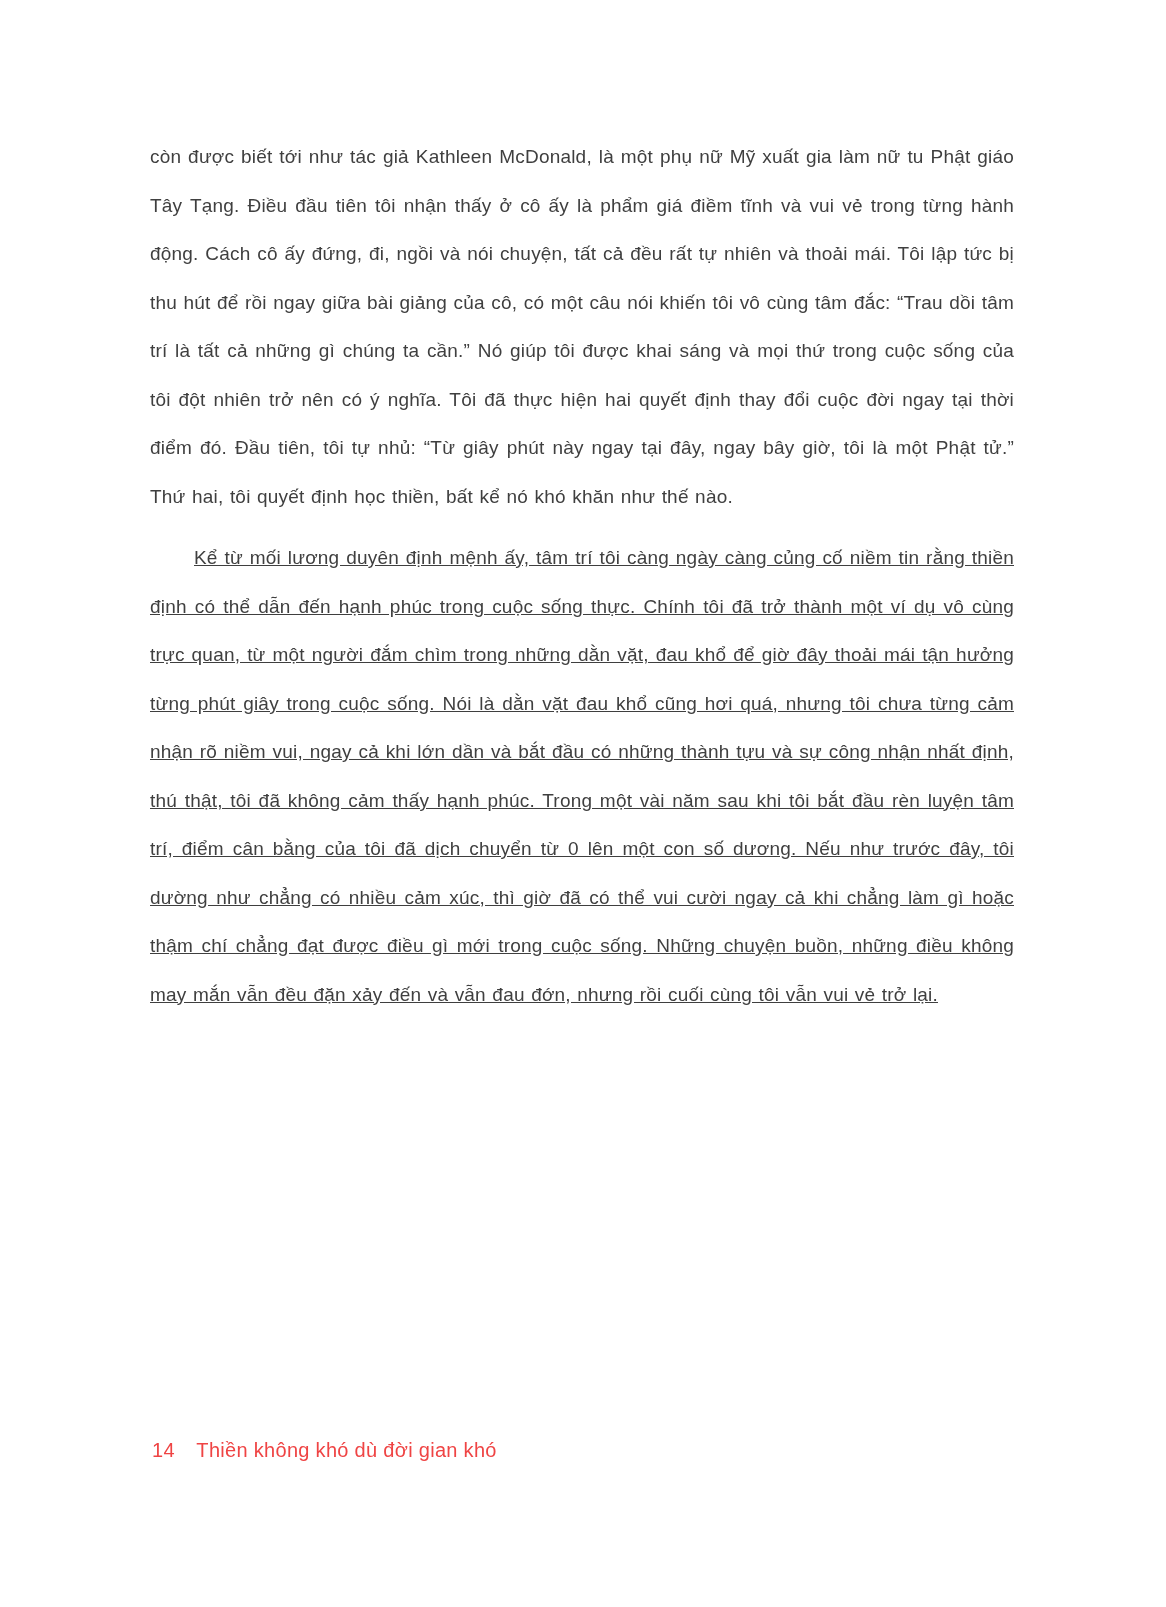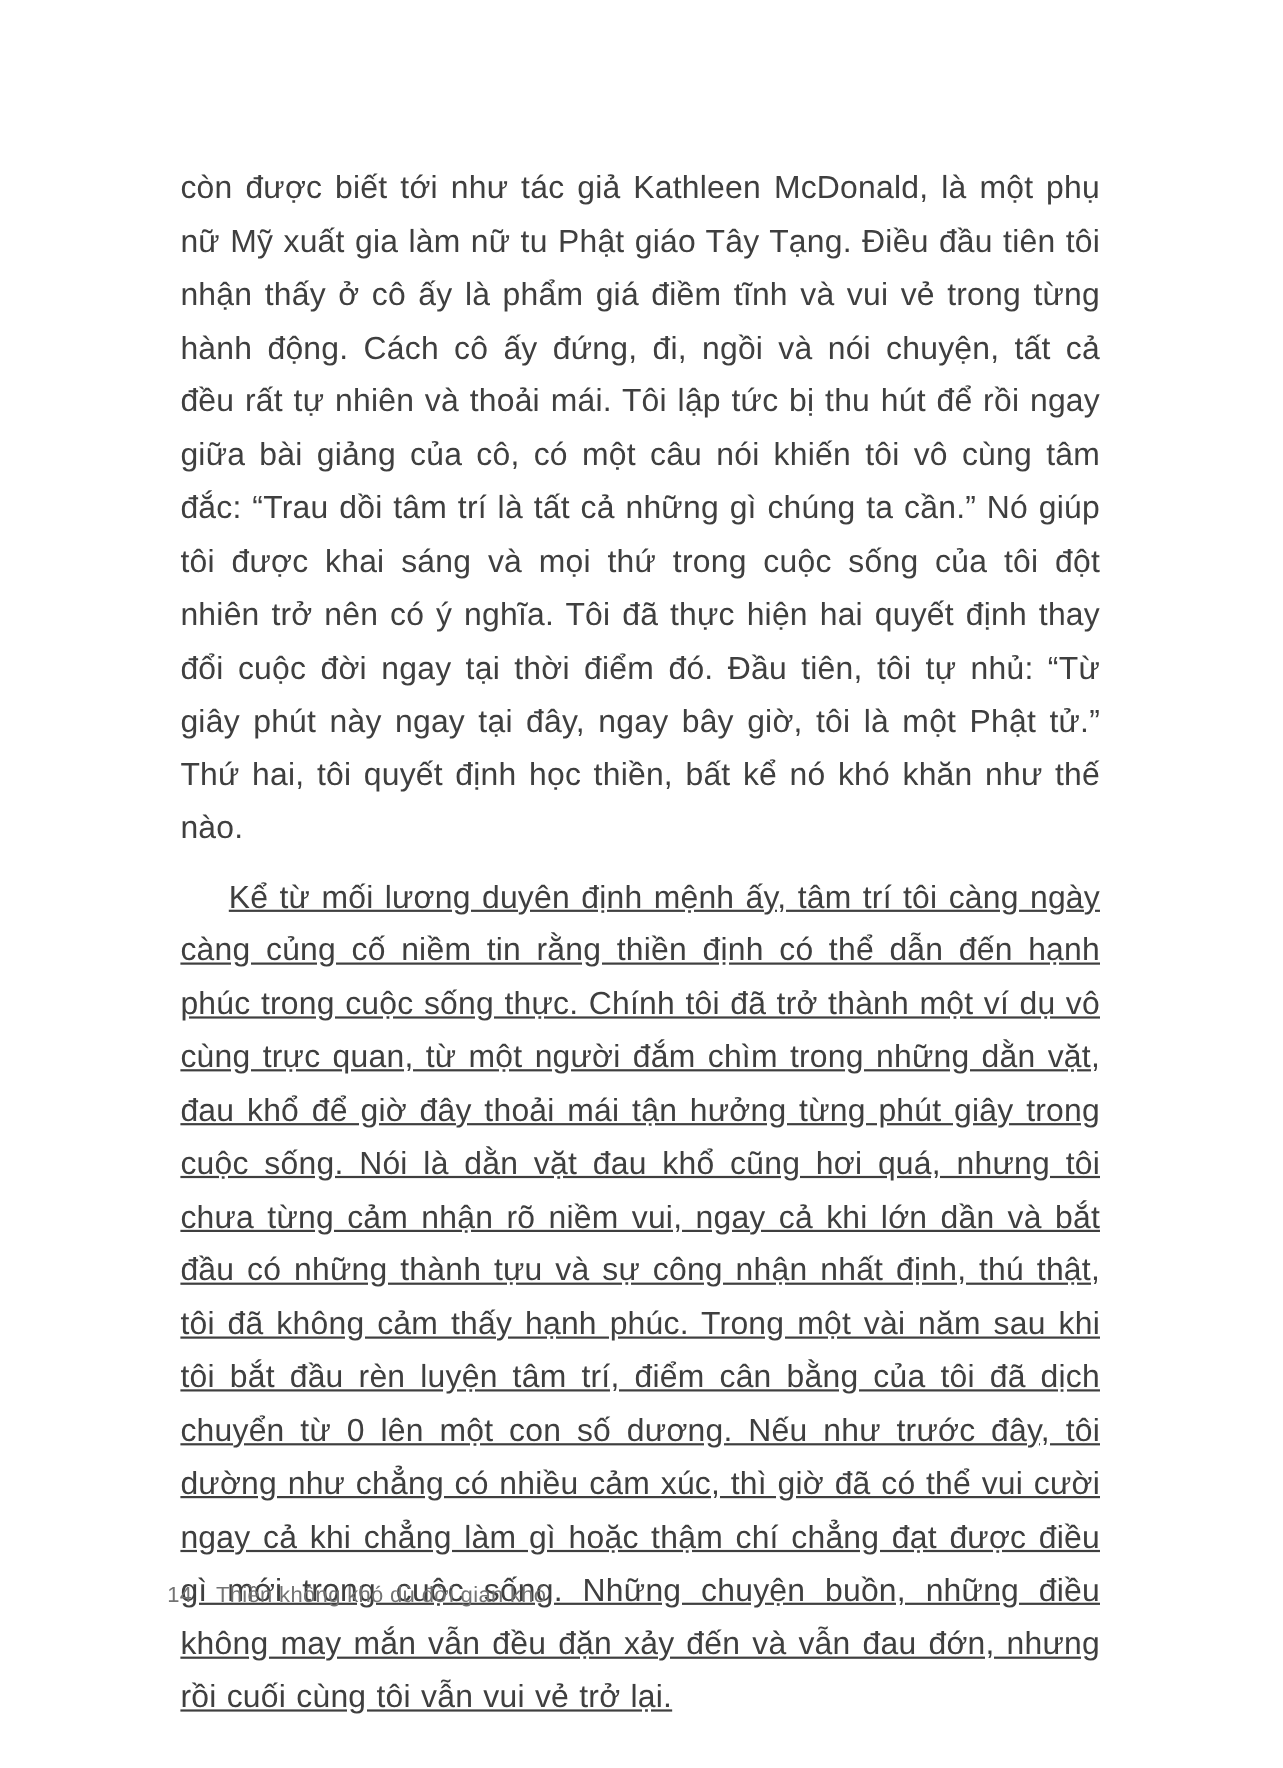--- a/index.html
+++ b/index.html
@@ -26,22 +26,22 @@
 
     
     .body-text {
       position: absolute;
       left: 150px;
       top: 133px;
       width: 864px;
     }
 
     .para {
-      margin: 14px;
-      font-size: 29px;
+      margin: 0;
+      font-size: 19px;
       line-height: 48.5px;
       color: #3f3f3f;
       text-align: justify;
       letter-spacing: 0.2px;
       word-spacing: 1px;
     }
 
     .para + .para {
       margin-top: 13px;
     }
@@ -51,21 +51,21 @@
       text-decoration: underline;
     }
 
     
     .footer {
       position: absolute;
       left: 152px;
       top: 1438px;
       font-size: 20px;
       line-height: 24px;
-      color: #737373;
+      color: #ef4444;
       letter-spacing: 0.3px;
       white-space: nowrap;
     }
 
     .footer .page-num {
       margin-right: 16px;
     }
   </style>
 </head>
 <body>

